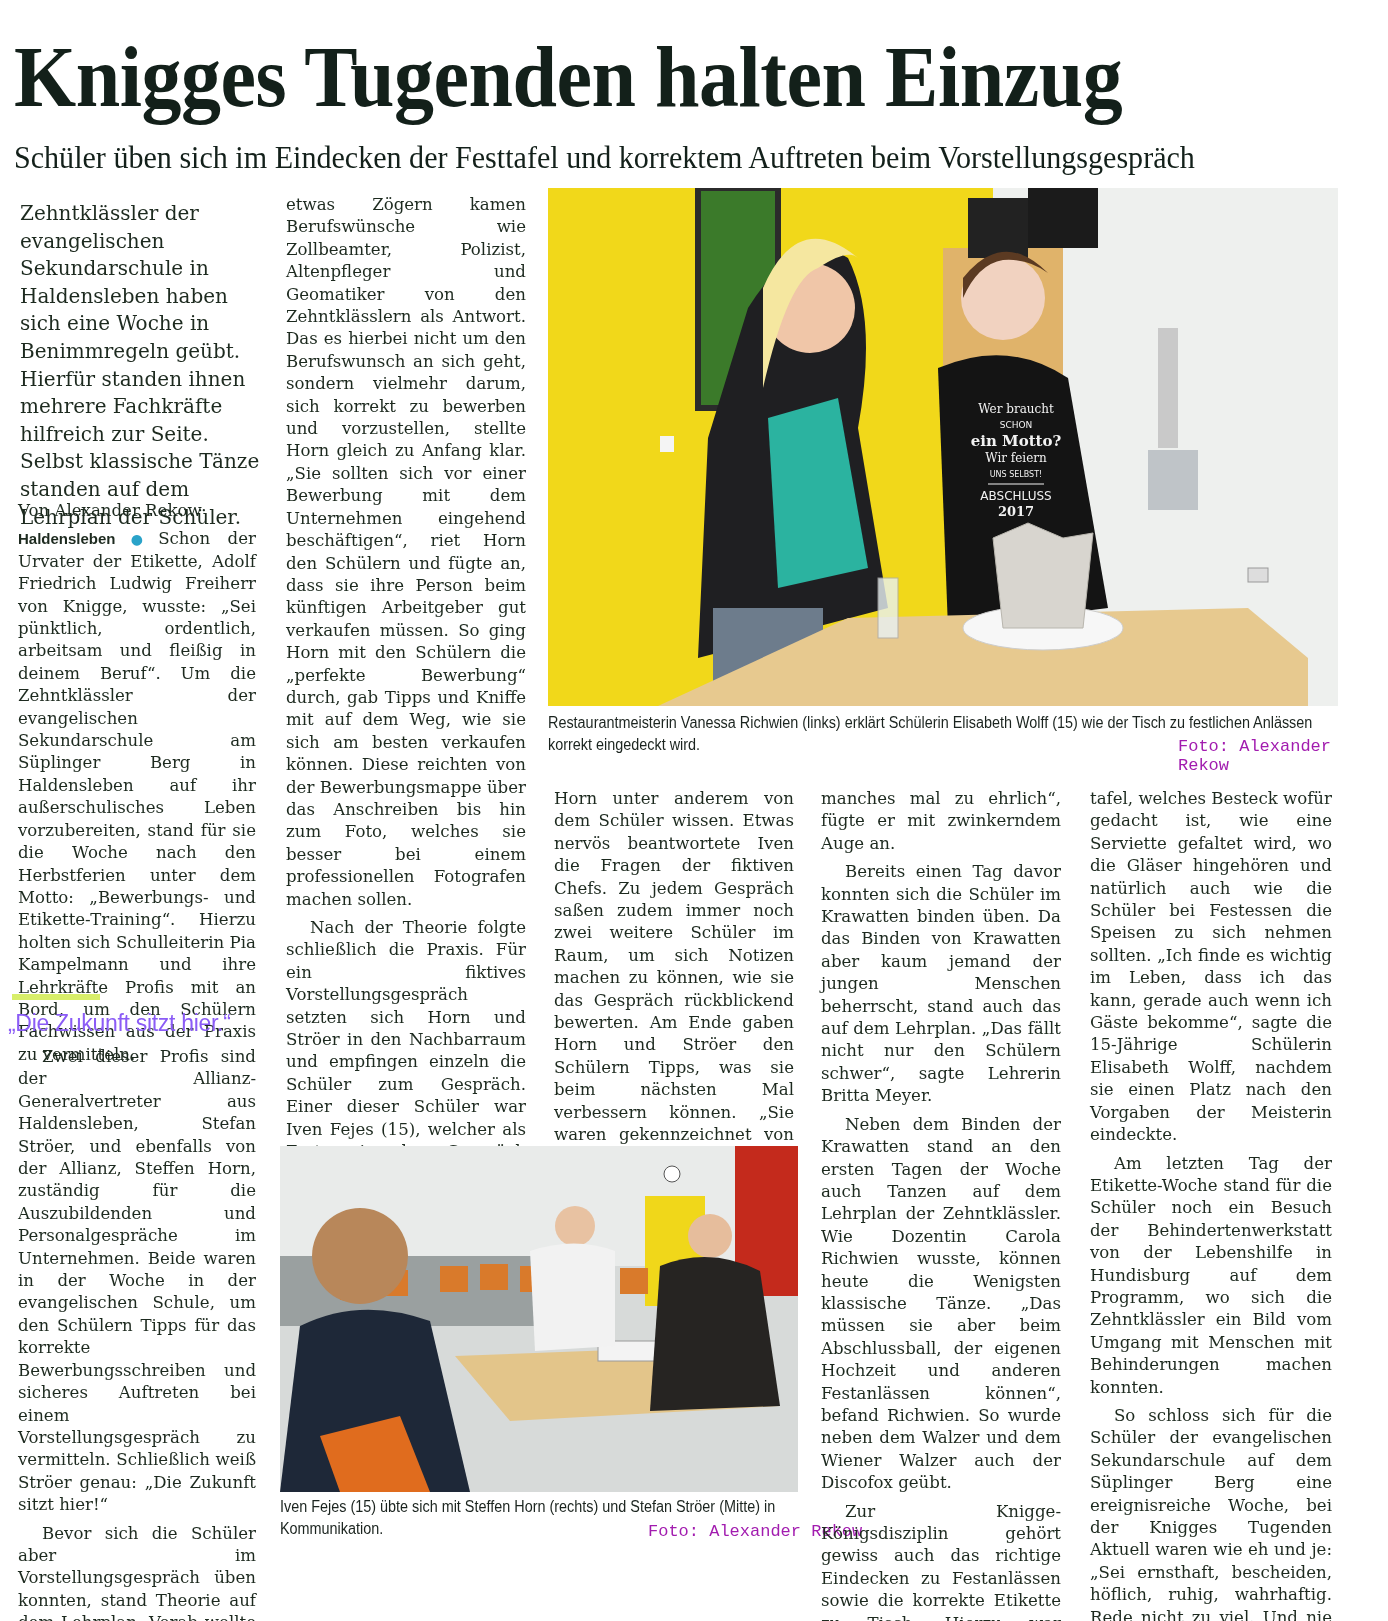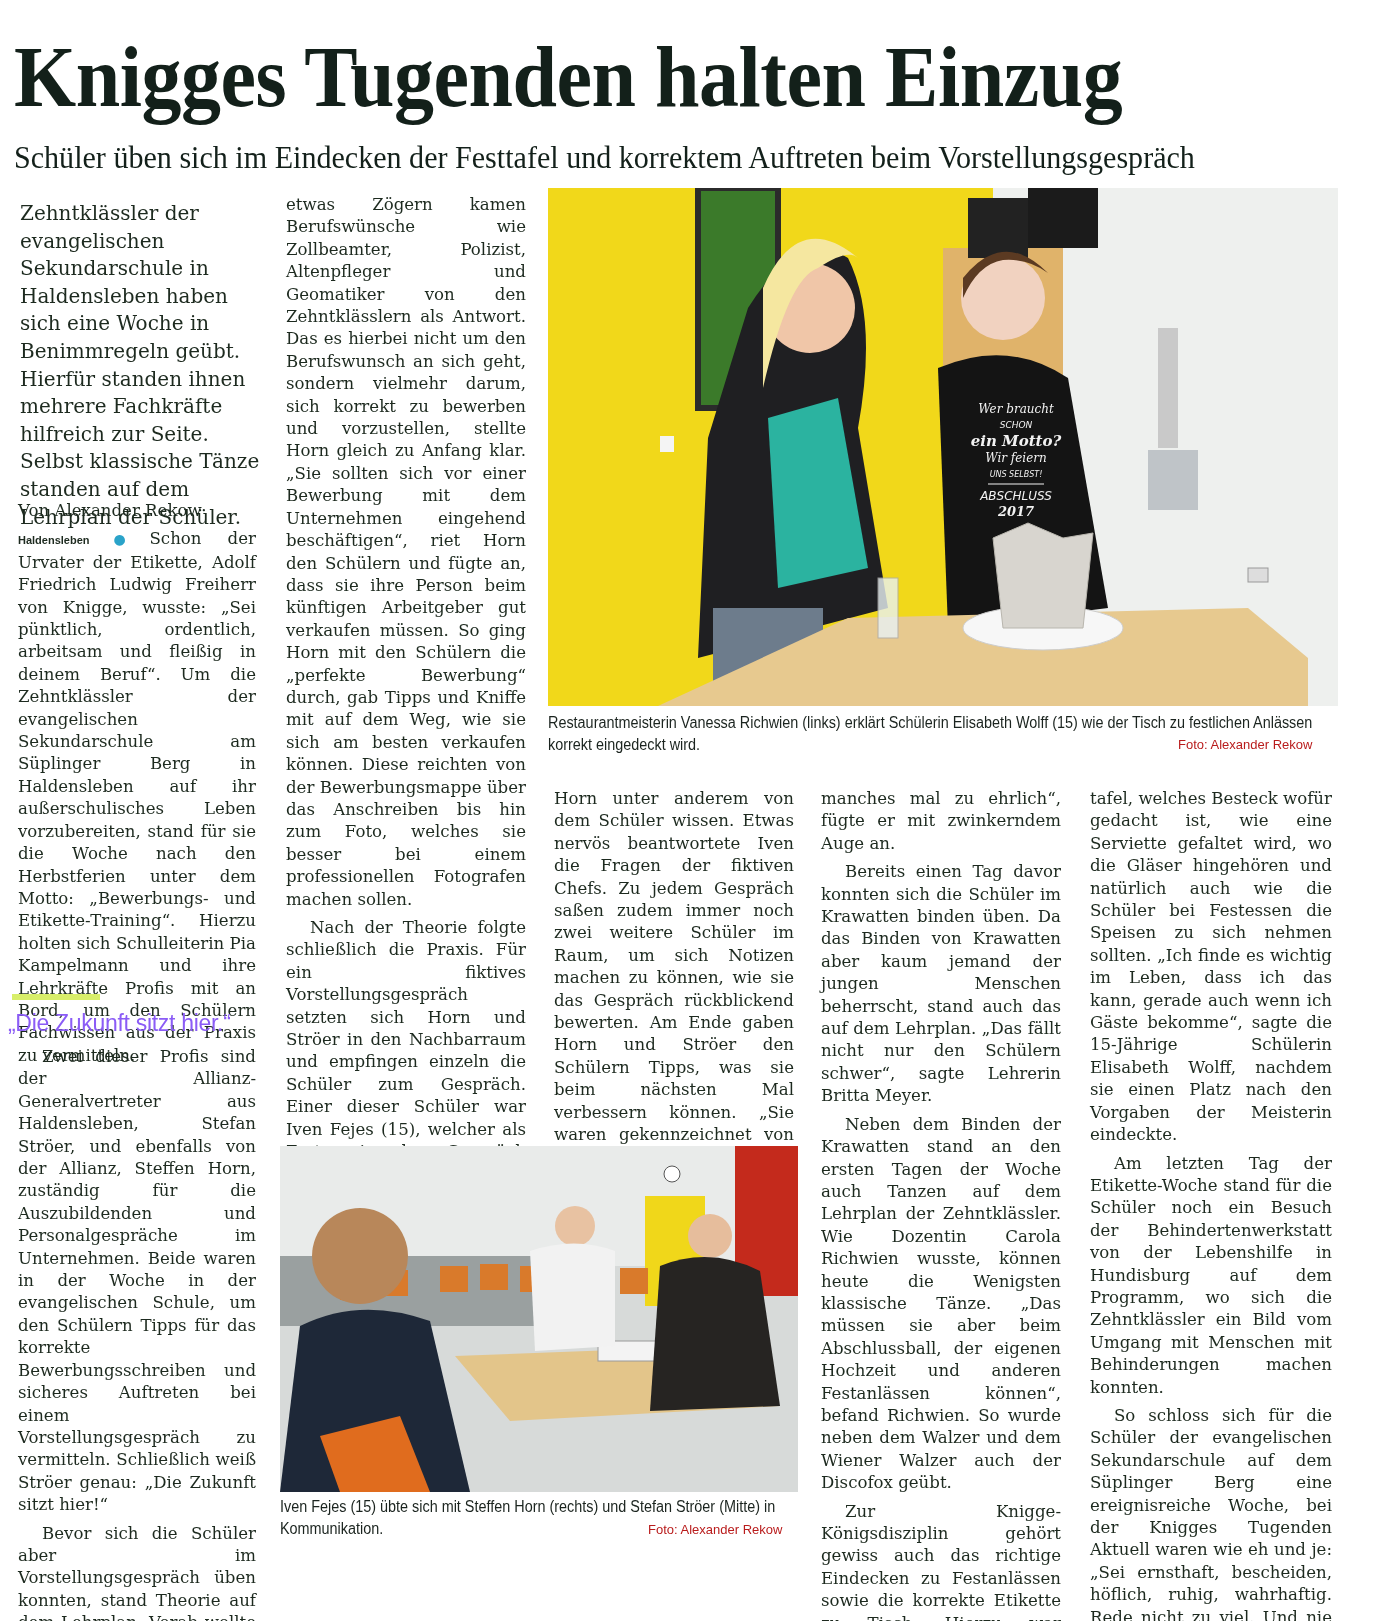--- a/index.html
+++ b/index.html
@@ -10,29 +10,29 @@
               transform:scaleX(0.93); transform-origin:left top; white-space:nowrap; }
   .subhead { position:absolute; left:14px; top:138px; margin:0; font-family:"Liberation Serif", serif;
              font-weight:400; font-size:32px; line-height:38px; color:#13201a;
              transform:scaleX(0.94); transform-origin:left top; white-space:nowrap; }
   .col { position:absolute; font-size:16.6px; line-height:22.4px; text-align:justify; hyphens:manual; }
   .col p { margin:6px; }
   .col p.indent { text-indent:24px; }
   .teaser { position:absolute; left:12px; top:192px; width:258px; font-size:20px; line-height:27.6px; color:#1d2a1f; }
   .teaser p { margin:8px; }
   .byline { margin:0; }
-  .dateline { font-family:"Liberation Sans", sans-serif; font-weight:700; font-size:11px; }
+  .dateline { font-family:"Liberation Sans", sans-serif; font-weight:700; font-size:15px; }
   .bullet { color:#2aa3c9; font-size:14px; margin:0 3px; }
   .quote-rule { position:absolute; left:12px; top:994px; width:88px; height:6px; background:#d8ee6a; }
   .quote { position:absolute; left:8px; top:1010px; font-family:"Liberation Sans", sans-serif; font-size:23px;
            color:#8b5cf6; letter-spacing:-0.3px; }
   .photo { position:absolute; overflow:hidden; }
   .caption { position:absolute; font-family:"Liberation Sans", sans-serif; font-size:16px; line-height:22px;
              color:#1b241f; transform:scaleX(0.9); transform-origin:left top; }
-  .credit { position:absolute; font-family:Liberation Sans, sans-serif; font-size:13px; color:#b91c1c; }
+  .credit { position:absolute; font-family:Liberation Mono, monospace; font-size:17px; color:#a21caf; }
 </style>
 </head>
 <body>
 
 <h1 class="headline">Knigges Tugenden halten Einzug</h1>
 <h2 class="subhead">Schüler üben sich im Eindecken der Festtafel und korrektem Auftreten beim Vorstellungsgespräch</h2>
 
 <div class="teaser">
   <p>Zehntklässler der evangelischen Sekundarschule in Haldensleben haben sich eine Woche in Benimmregeln geübt. Hierfür standen ihnen mehrere Fachkräfte hilfreich zur Seite. Selbst klassische Tänze standen auf dem Lehrplan der Schüler.</p>
 </div>
@@ -50,21 +50,21 @@
 <div class="col" style="left:12px; top:1040px; width:250px;">
   <p class="indent">Zwei dieser Profis sind der Allianz-Generalvertreter aus Haldensleben, Stefan Ströer, und ebenfalls von der Allianz, Steffen Horn, zuständig für die Auszubildenden und Personalgespräche im Unternehmen. Beide waren in der Woche in der evangelischen Schule, um den Schülern Tipps für das korrekte Bewerbungsschreiben und sicheres Auftreten bei einem Vorstellungsgespräch zu vermitteln. Schließlich weiß Ströer genau: „Die Zukunft sitzt hier!“</p>
   <p class="indent">Bevor sich die Schüler aber im Vorstellungsgespräch üben konnten, stand Theorie auf dem Lehrplan. Vorab wollte Steffen Horn von den Schülern wissen, „Was wollt ihr denn eigentlich mal werden?“ Nach</p>
 </div>
 
 <div class="col" style="left:280px; top:188px; width:252px;">
   <p>etwas Zögern kamen Berufswünsche wie Zollbeamter, Polizist, Altenpfleger und Geomatiker von den Zehntklässlern als Antwort. Das es hierbei nicht um den Berufswunsch an sich geht, sondern vielmehr darum, sich korrekt zu bewerben und vorzustellen, stellte Horn gleich zu Anfang klar. „Sie sollten sich vor einer Bewerbung mit dem Unternehmen eingehend beschäftigen“, riet Horn den Schülern und fügte an, dass sie ihre Person beim künftigen Arbeitgeber gut verkaufen müssen. So ging Horn mit den Schülern die „perfekte Bewerbung“ durch, gab Tipps und Kniffe mit auf dem Weg, wie sie sich am besten verkaufen können. Diese reichten von der Bewerbungsmappe über das Anschreiben bis hin zum Foto, welches sie besser bei einem professionellen Fotografen machen sollen.</p>
   <p class="indent">Nach der Theorie folgte schließlich die Praxis. Für ein fiktives Vorstellungsgespräch setzten sich Horn und Ströer in den Nachbarraum und empfingen einzeln die Schüler zum Gespräch. Einer dieser Schüler war Iven Fejes (15), welcher als Erster in das Gespräch ging. Horn leitete es wie bei einem richtigen Vorstellungsgespräch. „Wo kommen Sie her, wie sind Sie auf unser Unternehmen gekommen und wie stellen Sie sich die Arbeit bei uns vor“, wollte</p>
 </div>
 
-<div class="photo" style="left:548px; top:188px; width:790px; height:518px;font-style:italic;">
+<div class="photo" style="left:548px; top:188px; width:790px; height:518px;">
   <svg width="790" height="518" viewBox="0 0 790 518">
     <rect x="0" y="0" width="790" height="518" fill="#eef0ee"></rect>
     <rect x="0" y="0" width="445" height="518" fill="#f1d81a"></rect>
     <rect x="150" y="0" width="80" height="220" fill="#3b7a2a"></rect>
     <rect x="150" y="0" width="80" height="220" fill="none" stroke="#2b2b2b" stroke-width="6"></rect>
     <rect x="112" y="248" width="14" height="16" fill="#f4f4f4"></rect>
     <rect x="395" y="60" width="120" height="240" fill="#e0b36a"></rect>
     <rect x="420" y="10" width="60" height="60" fill="#222"></rect>
     <rect x="480" y="0" width="70" height="60" fill="#1b1b1b"></rect>
     <rect x="600" y="262" width="50" height="60" fill="#bfc4c8"></rect>

